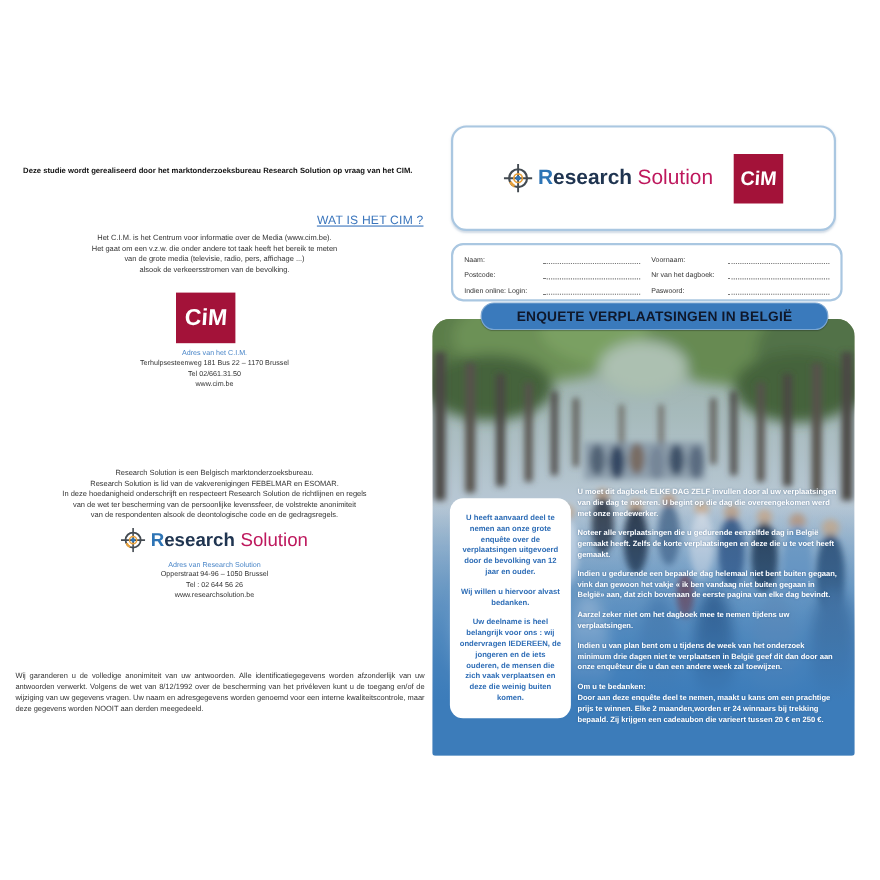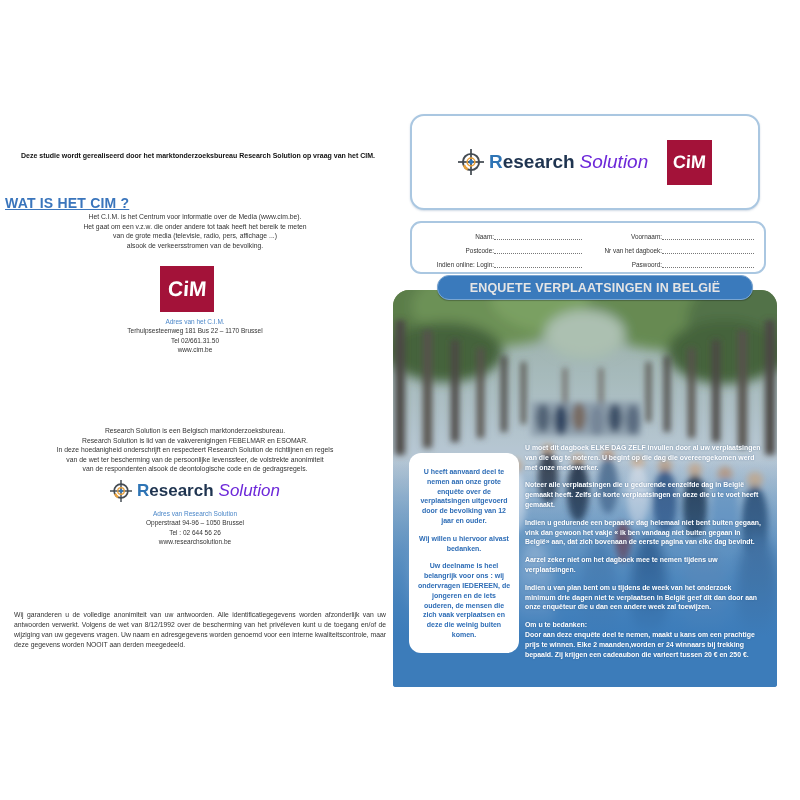--- a/index.html
+++ b/index.html
@@ -1,48 +1,48 @@
 <!DOCTYPE html>
 <html><head>
 <meta charset="utf-8">
 <style>
   html,body{margin:0;padding:0;background:#ffffff;}
   #canvas{position:relative;width:800px;height:800px;background:#ffffff;overflow:hidden;
           font-family:"Liberation Sans", sans-serif;color:#222;}
-  .abs{position:absolute;text-align:right;}
+  .abs{position:absolute;}
   
   .intro{left:14px;top:152px;width:368px;font-size:7px;font-weight:bold;text-align:center;color:#111;}
-  .heading{width:380px;left:5px;text-align:left;font-size:14px;font-weight:bold;color:#3a75bc;
+  .heading{width:380px;left:5px;text-align:right;font-size:11px;font-weight:normal;color:#3a75bc;
            text-decoration:underline;letter-spacing:.2px;}
   .bodytext{width:380px;left:5px;text-align:center;font-size:6.8px;line-height:1.4;color:#333;}
   .cim-logo{background:#a31239;color:#fff;display:flex;align-items:center;justify-content:center;
             font-weight:bold;}
   .cim-logo span{transform:skewX(-4deg);}
   .addr{width:380px;left:5px;text-align:center;font-size:6.5px;line-height:1.45;color:#333;}
   .addr .t{color:#4a86c8;}
   .rs-logo{display:flex;align-items:center;justify-content:center;gap:5px;}
   .rs-word{font-weight:bold;color:#1f3450;}
   .rs-word .r{color:#2e74b5;}
-  .rs-sol{color:#6d28d9;font-weight:400;font-style:italic;}
+  .rs-sol{color:#be185d;font-weight:400;}
   .footer{left:14px;top:610px;width:372px;font-size:6.8px;line-height:1.45;text-align:justify;color:#333;}
   
   .logo-box{left:410px;top:114px;width:350px;height:96px;background:#fff;border:2px solid #aac7e1;
             border-radius:14px;box-shadow:0 1px 2px rgba(120,150,180,.35);display:flex;align-items:center;
             justify-content:space-between;padding:0 46px;box-sizing:border-box;}
   .form-box{left:410px;top:221px;width:356px;height:53px;background:#fff;border:2px solid #aac7e1;
             border-radius:11px;box-sizing:border-box;padding:6px 10px 4px 10px;display:flex;
             flex-direction:column;justify-content:space-between;}
   .form-row{display:flex;align-items:flex-end;font-size:6.4px;color:#333;height:11px;}
   .form-row .lbl1{width:72px;}
   .form-row .lbl2{width:70px;padding-left:6px;}
   .dots{border-bottom:1px dotted #777;height:7px;}
   .dots.d1{flex:1;margin-right:4px;}
   .dots.d2{width:92px;}
   .banner{left:437px;top:275px;width:314px;height:23px;background:#3a7abc;border:1px solid #7aa6d2;
-          border-radius:12px;display:flex;align-items:center;justify-content:center;color:#e5e5e5;
+          border-radius:12px;display:flex;align-items:center;justify-content:center;color:#0f172a;
           font-weight:bold;font-size:12.5px;letter-spacing:.2px;box-shadow:0 1px 1px rgba(0,0,0,.25);}
   .photo{left:393px;top:290px;width:384px;height:397px;border-radius:16px 16px 3px 3px;overflow:hidden;}
   .whitebox{left:409px;top:453px;width:110px;height:200px;background:#fff;border-radius:12px;
             box-sizing:border-box;padding:14px 8px;color:#2e6db6;font-size:7px;line-height:1.4;
             text-align:center;font-weight:600;}
   .whitebox p{margin:0 0 8px 0;}
   .whitebox .b{font-weight:800;}
   .infotext{left:525px;top:443px;width:238px;color:#ffffff;font-size:6.9px;font-weight:bold;
             line-height:1.42;text-align:left;text-shadow:0 0 2px rgba(30,70,120,.45);}
   .infotext p{margin:0 0 8px 0;}

